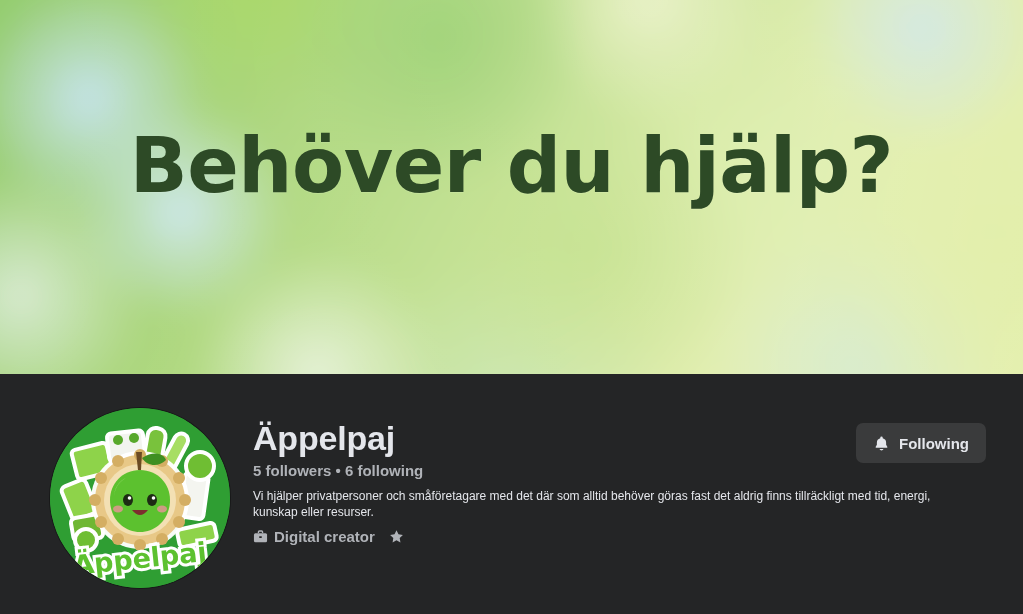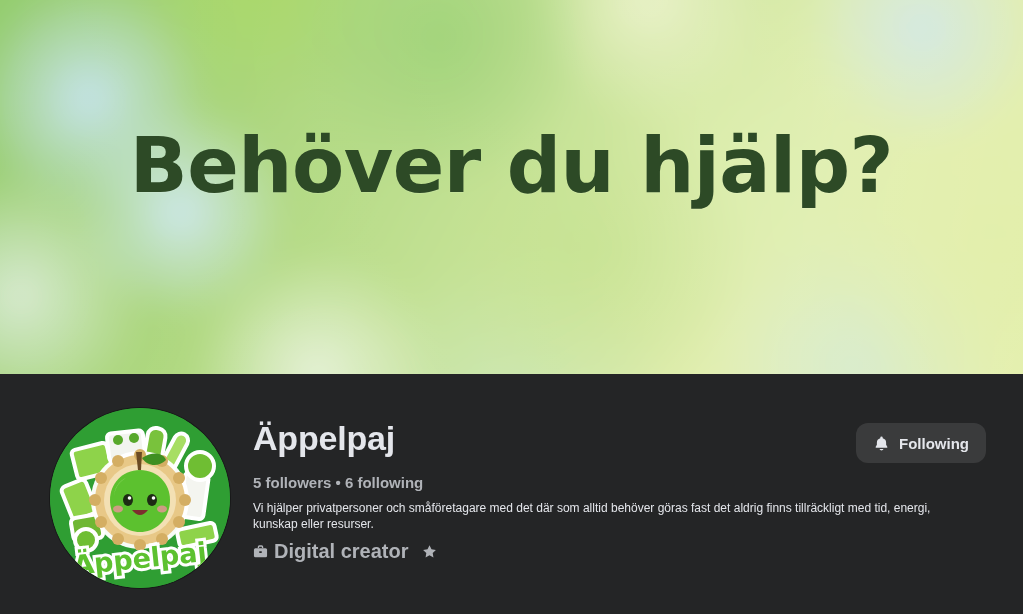--- a/index.html
+++ b/index.html
@@ -107,42 +107,42 @@
 
   .page-title {
     font-size: 34px;
     font-weight: 700;
     color: #e4e6eb;
     line-height: 1.12;
     letter-spacing: -0.2px;
   }
 
   .followers {
-    margin-top: 17px;
+    margin-top: 5px;
     font-size: 15px;
     font-weight: 600;
     color: #b0b3b8;
     line-height: 1.25;
   }
 
   .description {
     margin-top: 7px;
     font-size: 12px;
     font-weight: 400;
     color: #e4e6eb;
     line-height: 1.38;
     max-width: 712px;
   }
 
   .meta-row {
     margin-top: 7px;
     display: flex;
     align-items: center;
     gap: 14px;
-    font-size: 20px;
+    font-size: 15px;
     font-weight: 600;
     color: #b0b3b8;
   }
   .meta-item {
     display: flex;
     align-items: center;
     gap: 6px;
     white-space: nowrap;
   }
   .meta-item svg { display: block; flex: 0 0 auto; }
@@ -156,21 +156,21 @@
     gap: 12px;
     align-items: center;
   }
   .btn {
     display: flex;
     align-items: center;
     gap: 9px;
     height: 40px;
     padding: 0 17px;
     border: none;
-    border-radius: 12px;
+    border-radius: 7px;
     background: #3a3b3c;
     color: #e4e6eb;
     font-family: "Liberation Sans", sans-serif;
     font-size: 15px;
     font-weight: 700;
     cursor: pointer;
     white-space: nowrap;
   }
   .btn svg { display: block; flex: 0 0 auto; }
 </style>

